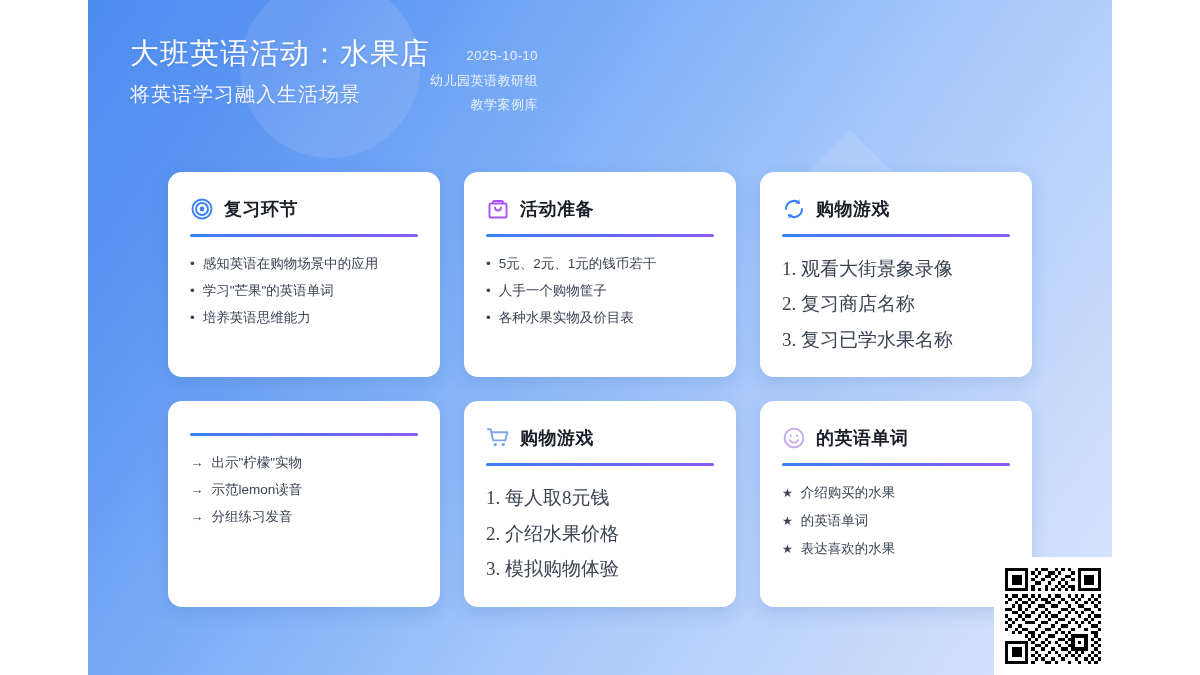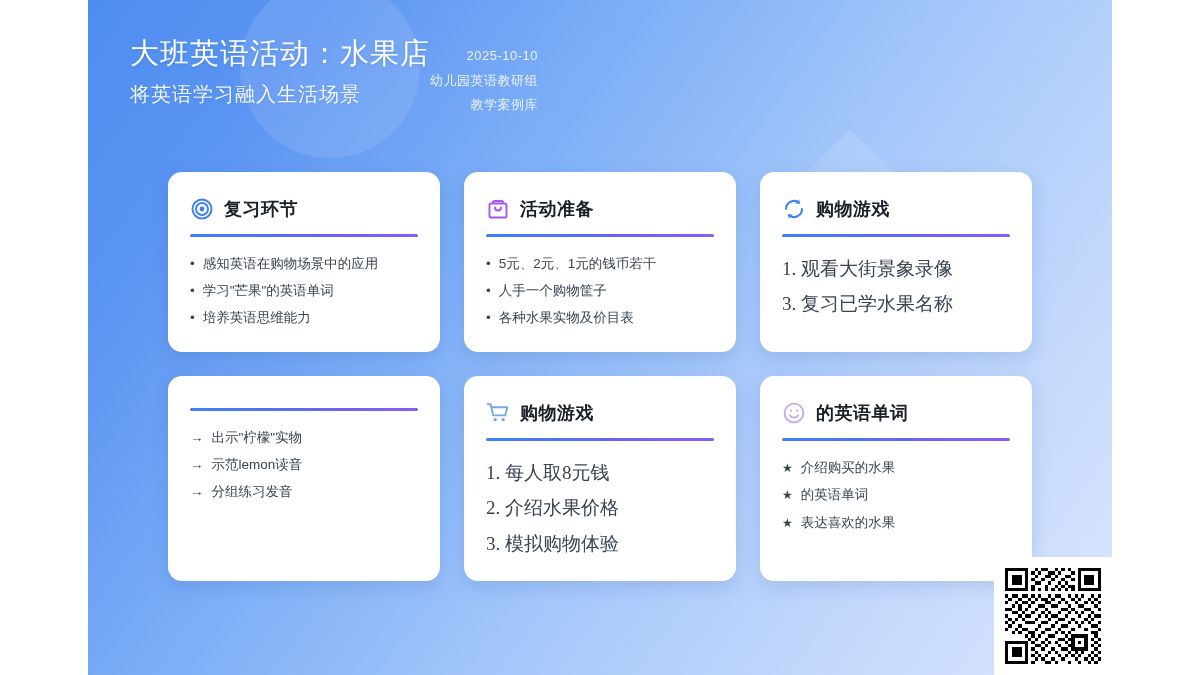--- a/index.html
+++ b/index.html
@@ -207,20 +207,23 @@
           <path d="M20 12 a8 8 0 0 1 -13.2 6.1" fill="none" stroke="#3b82f6" stroke-width="2" stroke-linecap="round"></path>
           <path d="M17.4 2.2 L17.4 6.4 L13.2 6.4 Z" fill="#3b82f6"></path>
           <path d="M6.6 21.8 L6.6 17.6 L10.8 17.6 Z" fill="#3b82f6"></path>
         </svg>
         <div class="card-title">购物游戏</div>
       </div>
       <div class="accent"></div>
       <ul class="card-list list-serif">
         <li>
             <span>1. 观看大街景象录像</span>
+          </li>
+        <li>
+            <span>2. 复习商店名称</span>
           </li>
         <li>
             <span>3. 复习已学水果名称</span>
           </li>
       </ul>
     </div>
 
     <div class="card">
       <div class="accent"></div>
       <ul class="card-list">

